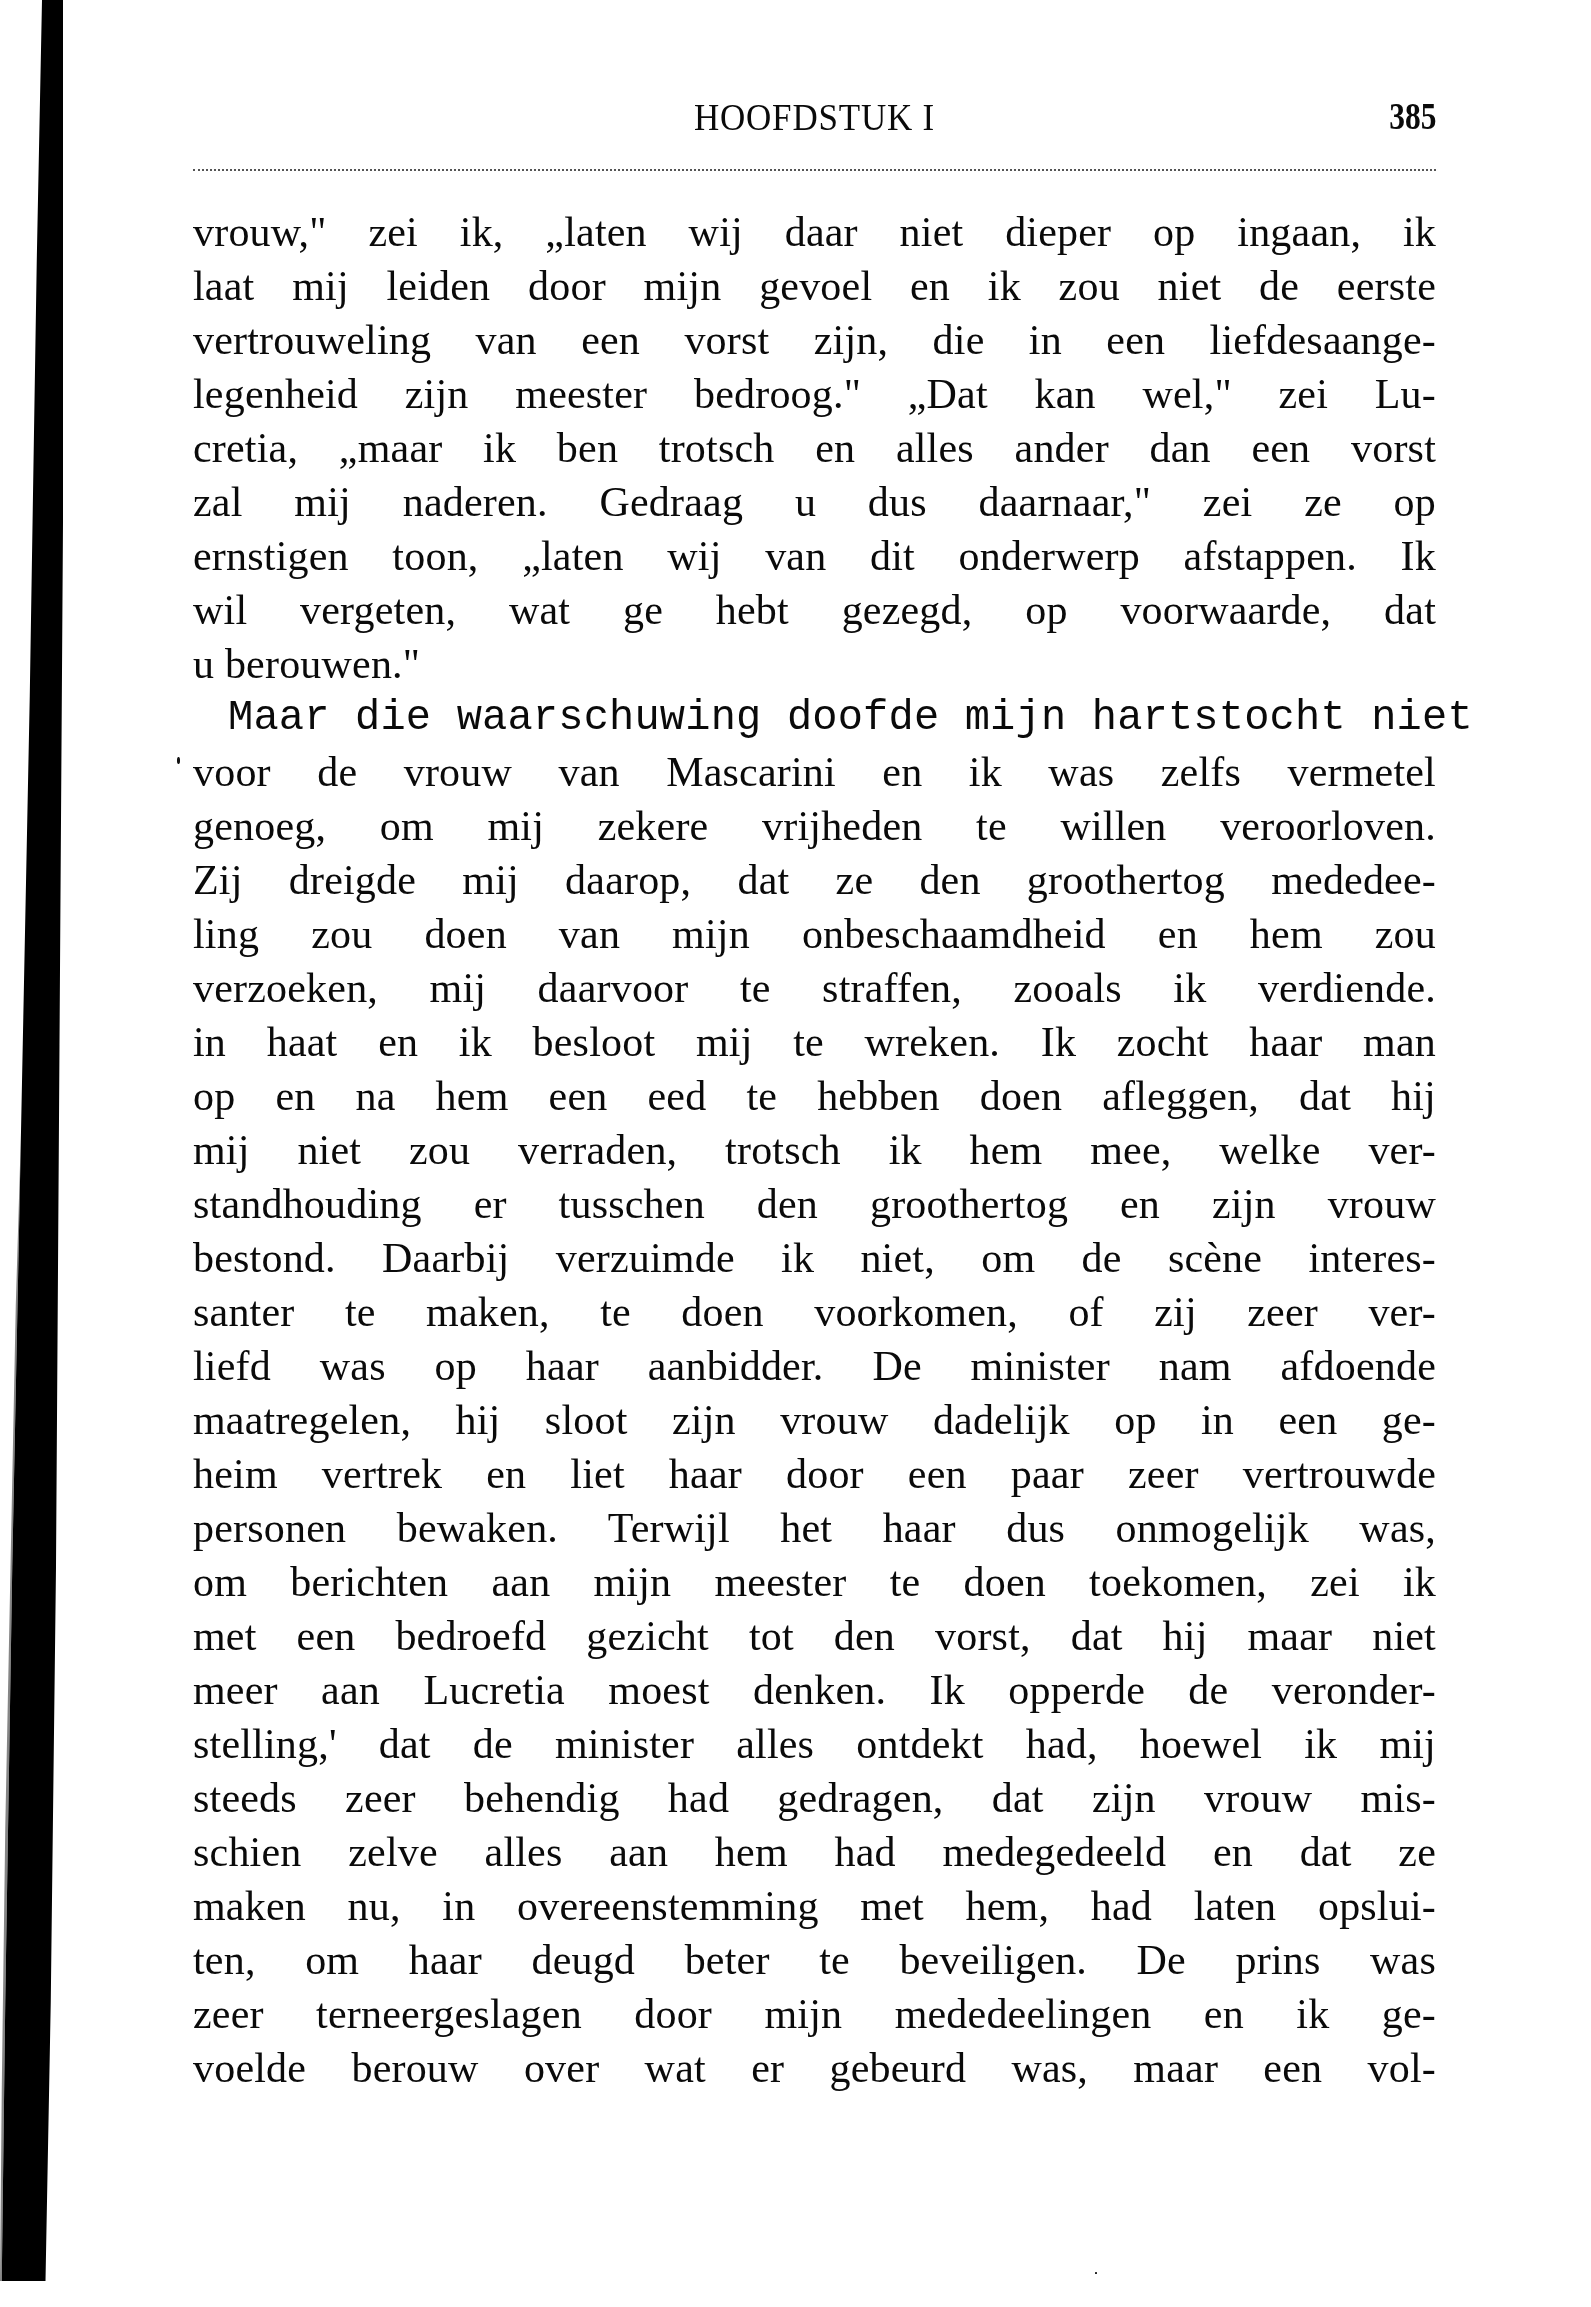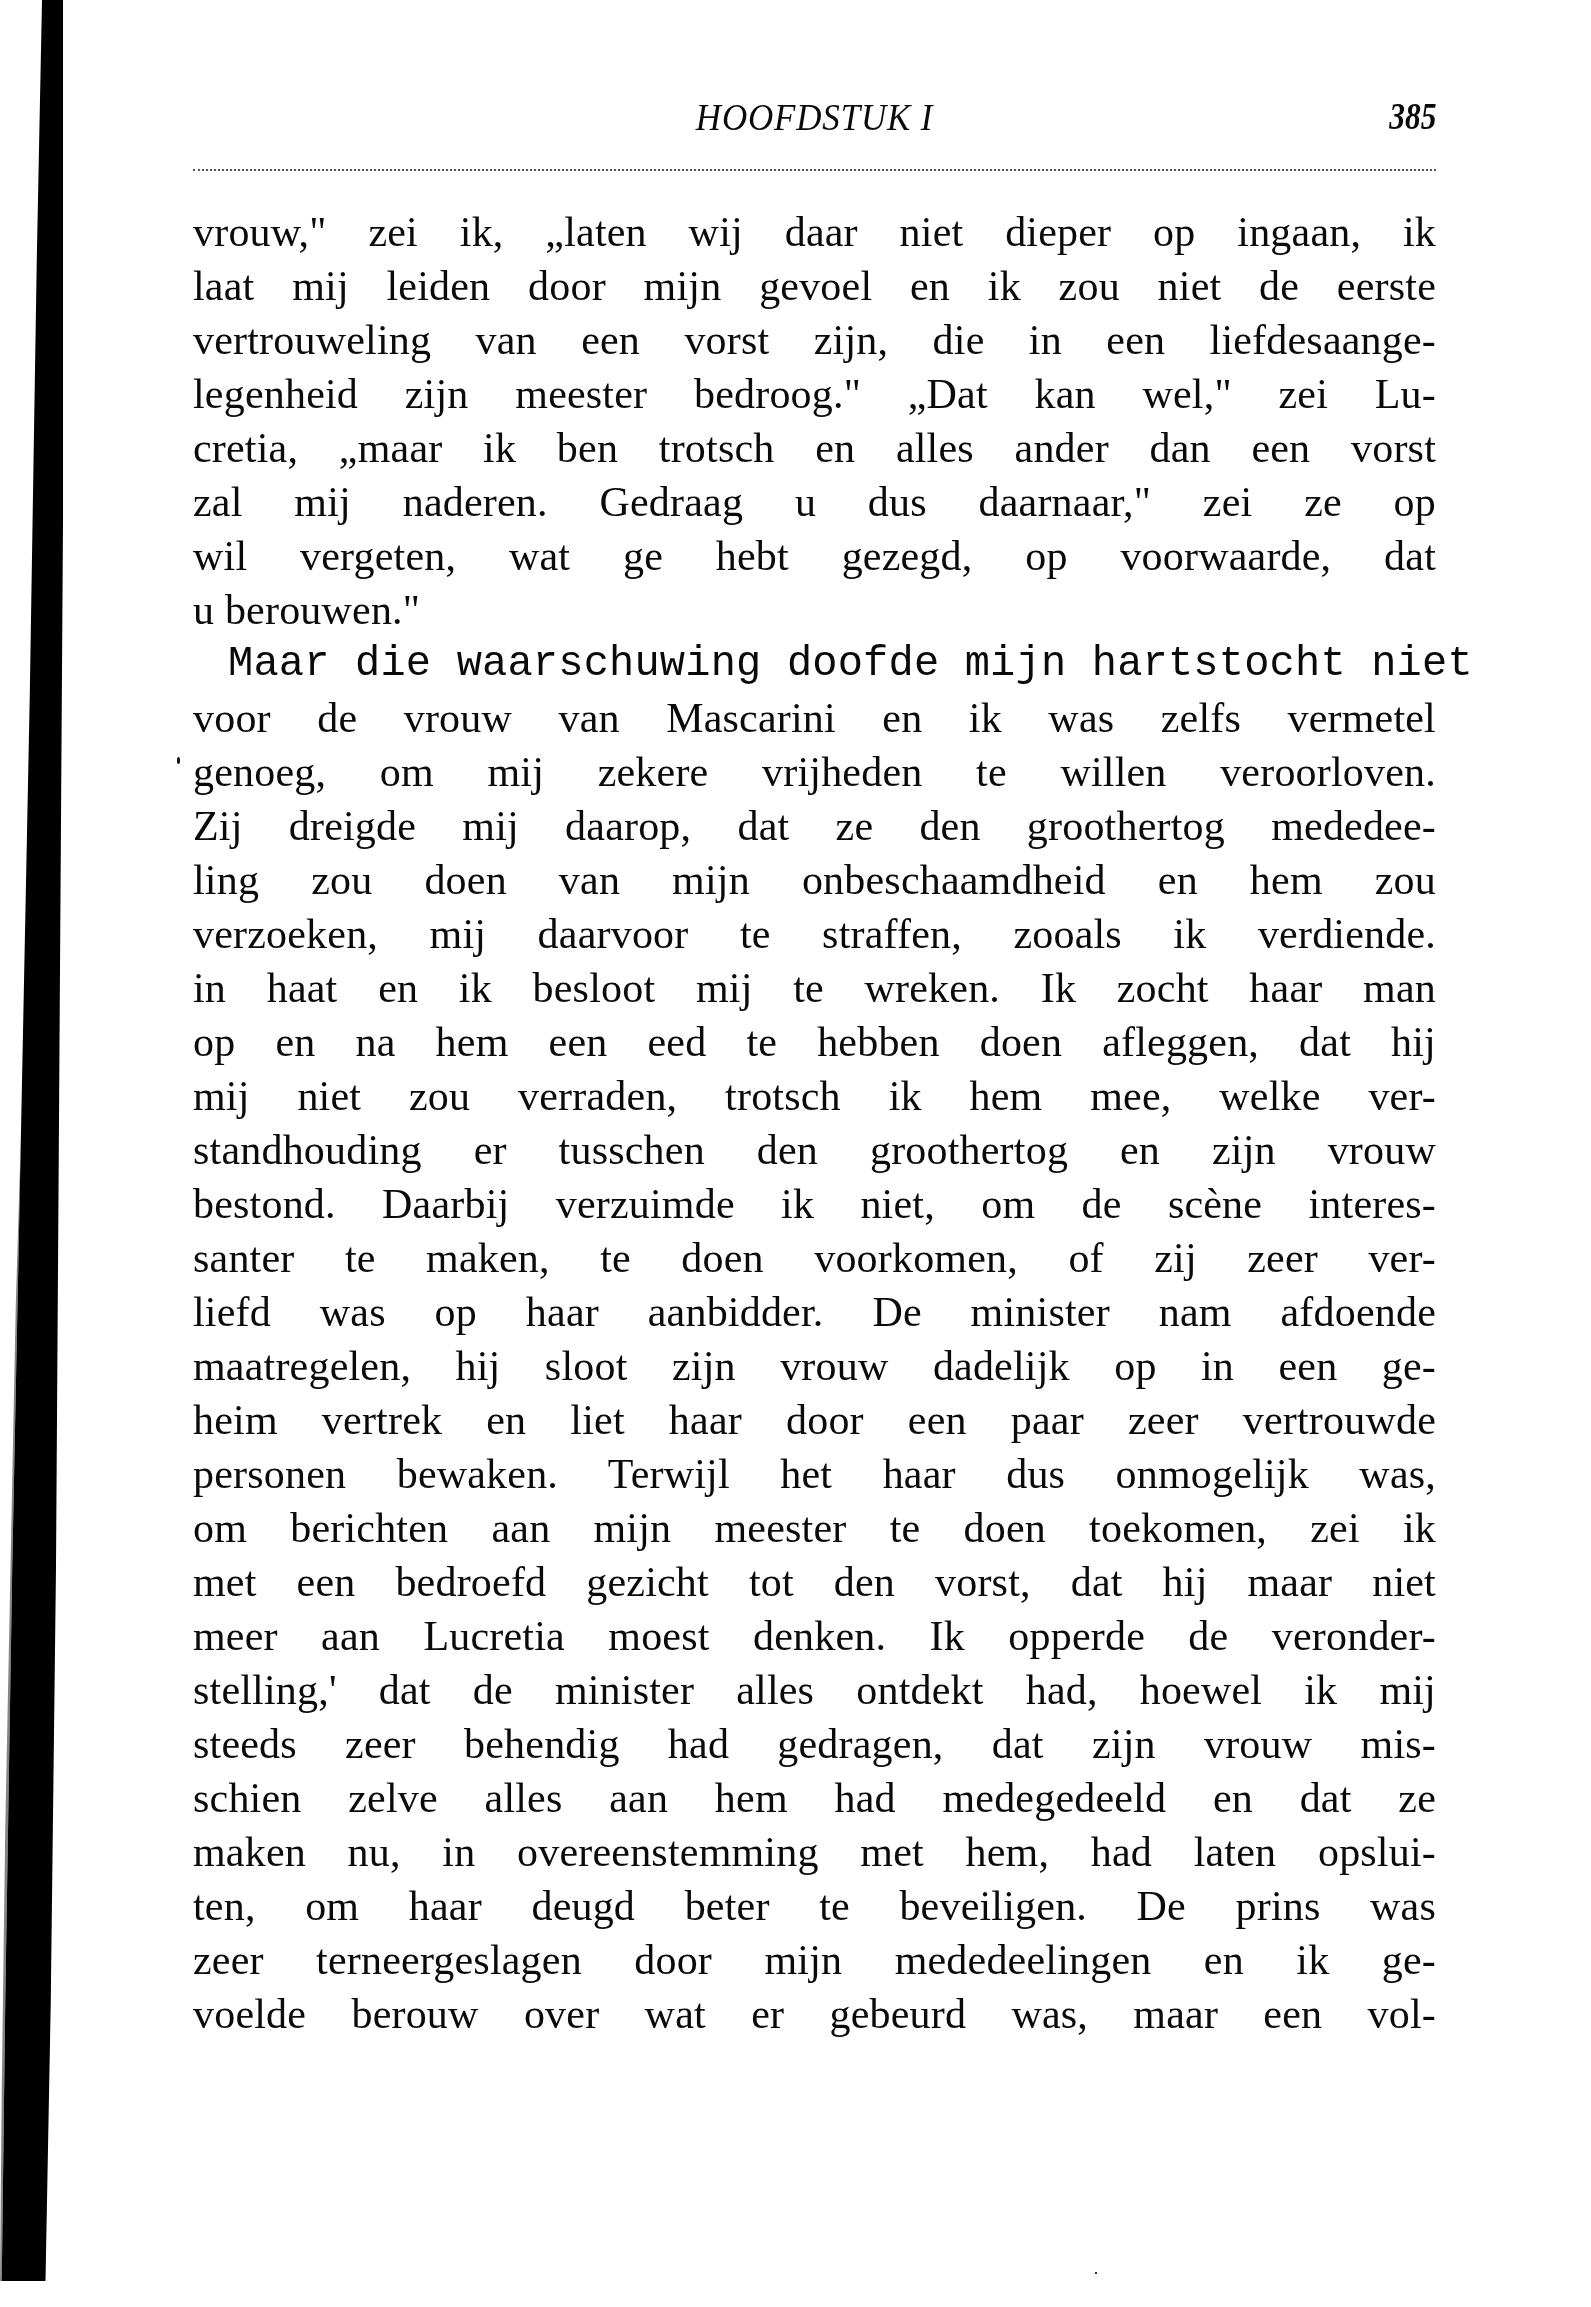--- a/index.html
+++ b/index.html
@@ -21,21 +21,20 @@
       top: 0;
       width: 70px;
       height: 2281px;
     }
     .running-head {
       position: absolute;
       top: 91px;
       left: 193px;
       width: 1243px;
       height: 52px;
-      font-style: italic;
     }
     .running-title {
       position: absolute;
       left: 0;
       right: 0;
       text-align: center;
       font-size: 38px;
       letter-spacing: 0.9px;
       line-height: 52px;
       transform: scaleX(0.92);
@@ -102,20 +101,21 @@
 
 <div class="rule"></div>
 
 <div class="text-block" id="text-block">
     <span class="line">vrouw," zei ik, „laten wij daar niet dieper op ingaan, ik</span>
     <span class="line">laat mij leiden door mijn gevoel en ik zou niet de eerste</span>
     <span class="line">vertrouweling van een vorst zijn, die in een liefdesaange-</span>
     <span class="line">legenheid zijn meester bedroog." „Dat kan wel," zei Lu-</span>
     <span class="line">cretia, „maar ik ben trotsch en alles ander dan een vorst</span>
     <span class="line">zal mij naderen. Gedraag u dus daarnaar," zei ze op</span>
+    <span class="line">ernstigen toon, „laten wij van dit onderwerp afstappen. Ik</span>
     <span class="line">wil vergeten, wat ge hebt gezegd, op voorwaarde, dat</span>
     <span class="line last">u berouwen."</span>
     <span class="line indent">Maar die waarschuwing doofde mijn hartstocht niet</span>
     <span class="line">voor de vrouw van Mascarini en ik was zelfs vermetel</span>
     <span class="line">genoeg, om mij zekere vrijheden te willen veroorloven.</span>
     <span class="line">Zij dreigde mij daarop, dat ze den groothertog mededee-</span>
     <span class="line">ling zou doen van mijn onbeschaamdheid en hem zou</span>
     <span class="line">verzoeken, mij daarvoor te straffen, zooals ik verdiende.</span>
     <span class="line">in haat en ik besloot mij te wreken. Ik zocht haar man</span>
     <span class="line">op en na hem een eed te hebben doen afleggen, dat hij</span>

